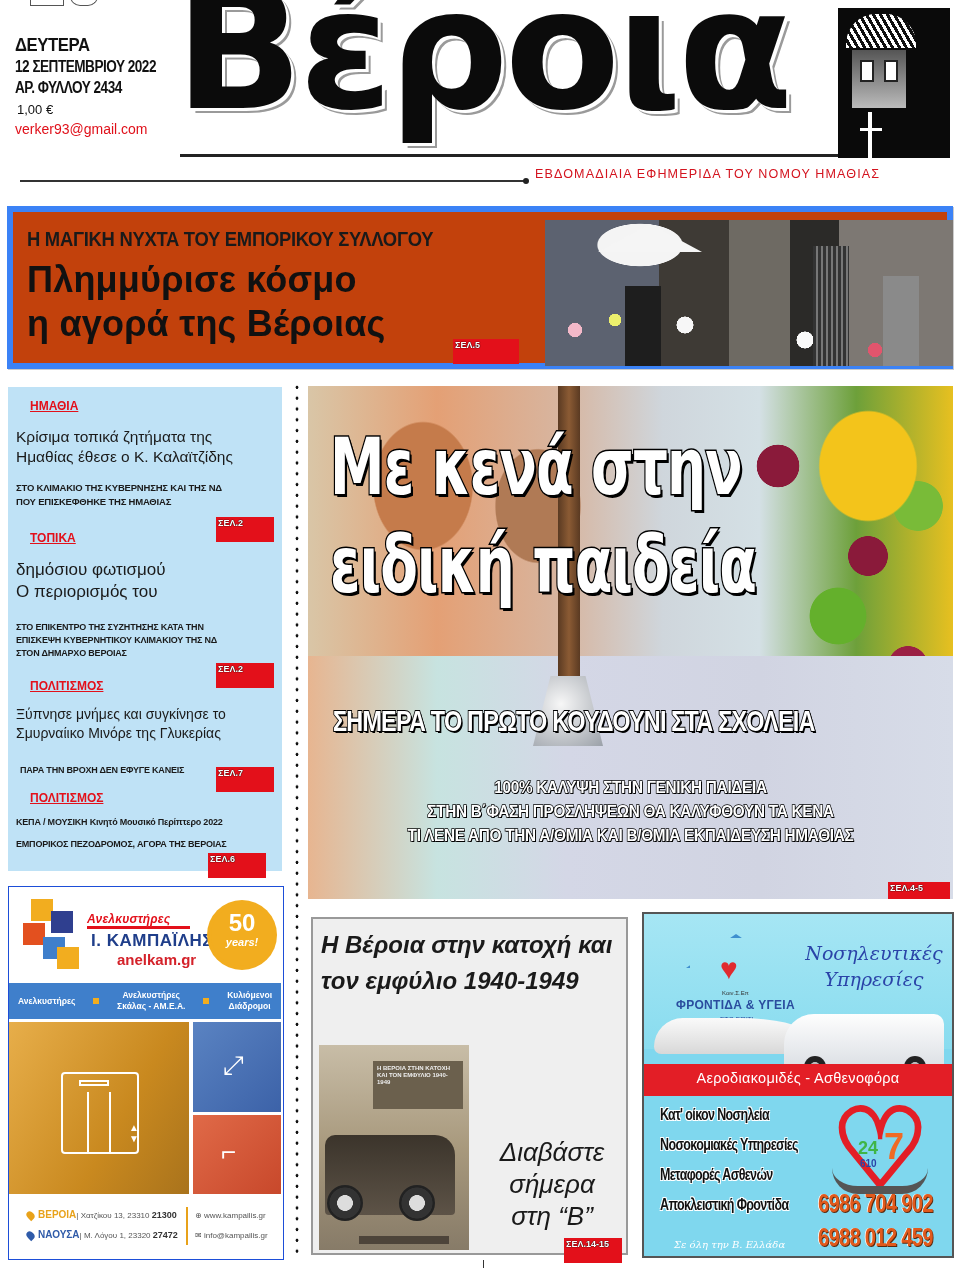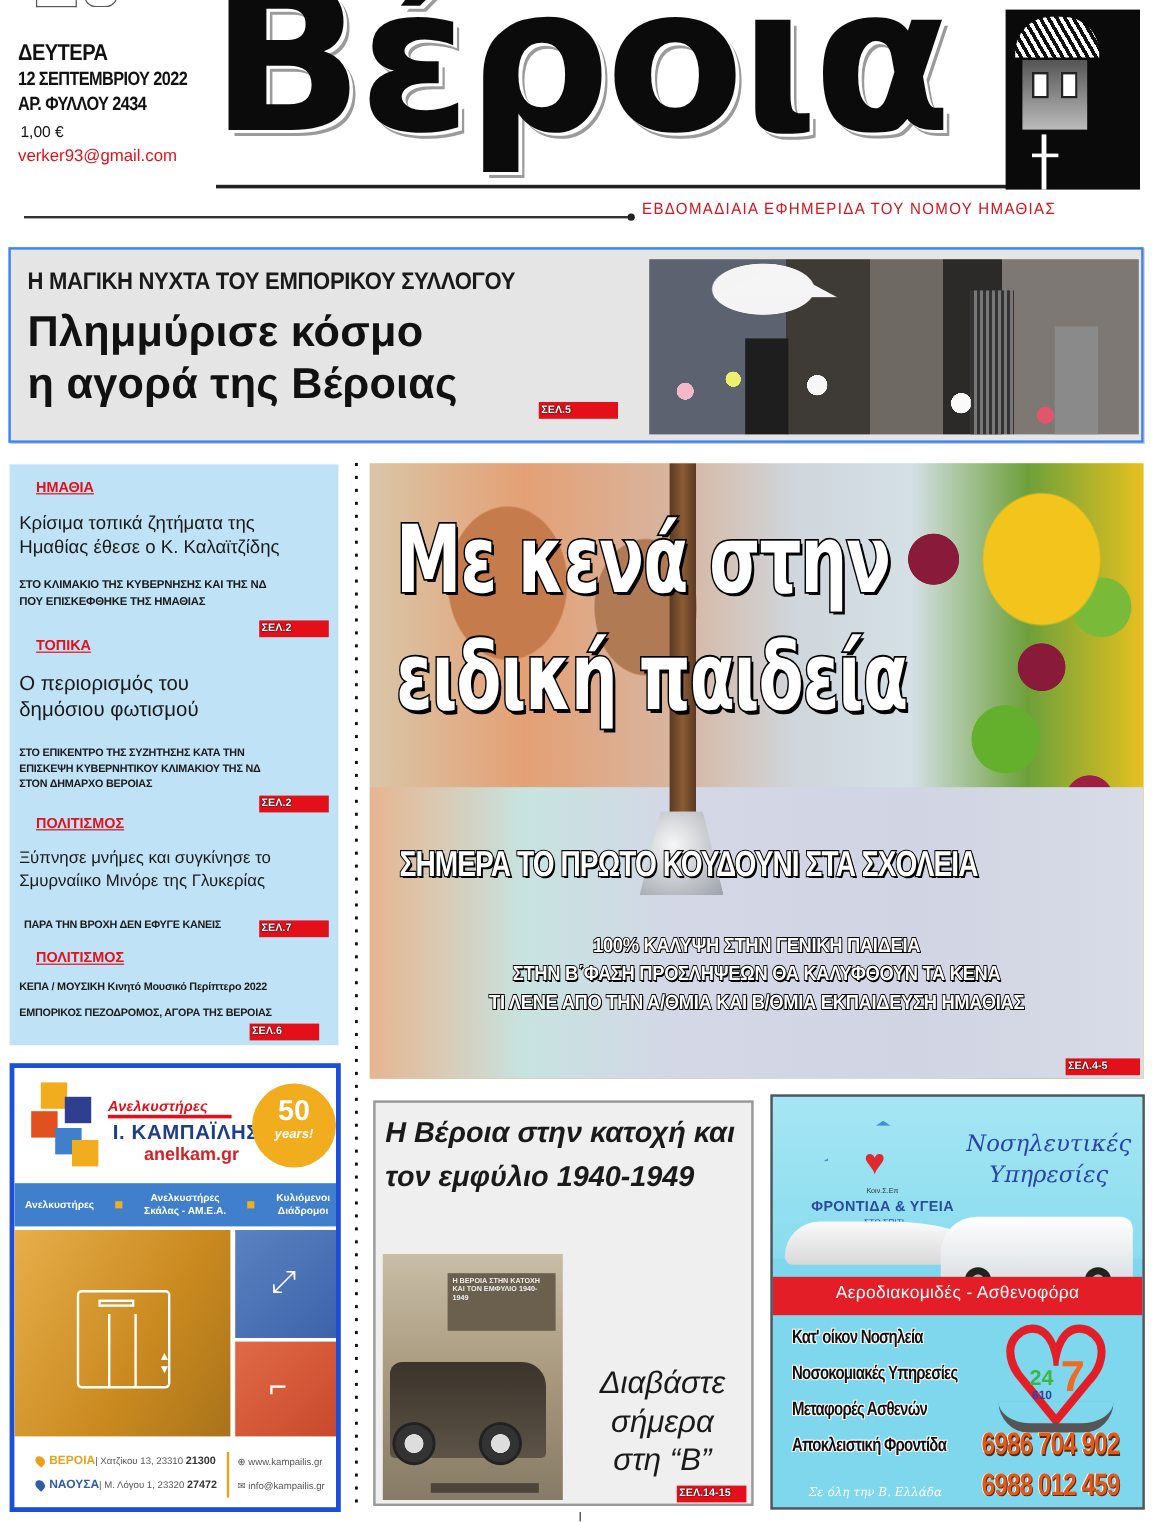--- a/index.html
+++ b/index.html
@@ -23,24 +23,24 @@
   .logo-underline { position: absolute; left: 5px; top: 150px; width: 660px; height: 3px; background: #222; }
   .house { position: absolute; left: 838px; top: 8px; width: 112px; height: 150px; background: #0a0a0a; }
   .house .roof { position: absolute; left: 8px; top: 6px; width: 70px; height: 34px; background: repeating-linear-gradient(60deg, #fff 0 3px, #111 3px 6px); border-radius: 30px 30px 0 0; }
   .house .body { position: absolute; left: 14px; top: 42px; width: 54px; height: 58px; background: linear-gradient(#555, #bbb); }
   .house .win { position: absolute; top: 52px; width: 14px; height: 22px; background: #fff; border: 2px solid #222; }
   .house .door { position: absolute; left: 30px; top: 104px; width: 4px; height: 46px; background: #fff; }
   .house .bar { position: absolute; left: 22px; top: 120px; width: 22px; height: 3px; background: #fff; }
   .tagline { position: absolute; left: 535px; top: 166px; font-size: 13.5px; color: #d4141f; letter-spacing: 1.2px; white-space: nowrap; transform: scaleX(0.93); transform-origin: left; }
 
   
-  .sel { display: inline-block; height: 14px; background: #e3101a; color: #fff; font-size: 9px; font-weight: bold; line-height: 13px; padding-left: 2px; text-shadow: 0 0 1px #000, 0 0 1px #000; }
-
-  
-  .banner { position: absolute; left: 7px; top: 206px; width: 946px; height: 163px; background: #e5e5e5; border: 2px solid #3b82f6; box-shadow: 1px 1px 0 #ccc; }
+  .sel { display: inline-block; height: 25px; background: #e3101a; color: #fff; font-size: 9px; font-weight: bold; line-height: 13px; padding-left: 2px; text-shadow: 0 0 1px #000, 0 0 1px #000; }
+
+  
+  .banner { position: absolute; left: 7px; top: 206px; width: 946px; height: 163px; background: #c2410c; border: 6px solid #3b82f6; box-shadow: 1px 1px 0 #ccc; }
   .banner .kicker { position: absolute; left: 14px; top: 16px; font-size: 20px; font-weight: bold; color: #1a1a1a; letter-spacing: -0.3px; transform: scaleX(0.92); transform-origin: left; white-space: nowrap; }
   .banner .headline { position: absolute; left: 14px; top: 46px; font-size: 36px; font-weight: bold; line-height: 44px; color: #111; letter-spacing: 0.2px; }
   .banner .sel { position: absolute; left: 440px; top: 127px; width: 66px; }
   .banner .photo { position: absolute; left: 532px; top: 8px; width: 408px; height: 146px; overflow: hidden;
     background:
       radial-gradient(ellipse 60px 30px at 95px 25px, #f4f4f4 70%, transparent 72%),
       radial-gradient(circle 10px at 30px 110px, #f3b9c9 70%, transparent 72%),
       radial-gradient(circle 12px at 140px 105px, #f7f7f7 70%, transparent 72%),
       radial-gradient(circle 12px at 260px 120px, #fafafa 70%, transparent 72%),
       radial-gradient(circle 9px at 70px 100px, #ecf06d 70%, transparent 72%),
@@ -82,21 +82,21 @@
   .lead .big.l1 { top: 42px; }
   .lead .big.l2 { top: 140px; }
   .lead .deck { position: absolute; left: 25px; top: 318px; font-weight: bold; color: #fff; font-size: 30px; letter-spacing: -1px; transform: scaleX(0.78); transform-origin: left; white-space: nowrap;
     -webkit-text-stroke: 2px #000; paint-order: stroke fill; text-shadow: 2px 2px 0 #000; }
   .lead .bullets { position: absolute; left: 0; top: 390px; width: 645px; text-align: center; }
   .lead .bullets div { font-weight: bold; color: #fff; font-size: 17px; line-height: 24px; letter-spacing: -0.3px; white-space: nowrap;
     -webkit-text-stroke: 1.5px #000; paint-order: stroke fill; text-shadow: 1px 1px 0 #000; transform: scaleX(0.9); }
   .lead .sel { position: absolute; left: 580px; top: 496px; width: 62px; }
 
   
-  .ad1 { position: absolute; left: 8px; top: 886px; width: 276px; height: 374px; background: #fff; border: 4px solid #1d4ed8; overflow: hidden; }
+  .ad1 { position: absolute; left: 8px; top: 886px; width: 276px; height: 374px; background: #fff; border: 1px solid #1d4ed8; overflow: hidden; }
   .ad1 .brand { position: absolute; left: 0; top: 0; width: 272px; height: 96px; }
   .ad1 .cubes { position: absolute; left: 14px; top: 12px; width: 60px; height: 70px; }
   .ad1 .cube { position: absolute; width: 22px; height: 22px; }
   .ad1 .elev-word { position: absolute; left: 78px; top: 25px; font-size: 12px; font-style: italic; font-weight: bold; color: #e3101a; text-shadow: 0 0 1px #fff; border-bottom: 3px solid #e3101a; padding-right: 20px; letter-spacing: 0.2px; }
   .ad1 .name { position: absolute; left: 82px; top: 44px; font-size: 17px; font-weight: bold; color: #1f3e8a; letter-spacing: 0.5px; }
   .ad1 .domain { position: absolute; left: 108px; top: 64px; font-size: 15px; font-weight: bold; color: #d4222a; }
   .ad1 .badge { position: absolute; left: 202px; top: 17px; width: 62px; height: 62px; border-radius: 50%; background: #f2ad1f; box-shadow: 0 0 0 4px #f2ad1f; color: #fff; text-align: center; }
   .ad1 .badge .n { font-size: 24px; font-weight: bold; line-height: 26px; margin-top: 6px; }
   .ad1 .badge .y { font-size: 11px; font-style: italic; font-weight: bold; }
   .ad1 .services { position: absolute; left: 0; top: 96px; width: 272px; height: 36px; background: #3f7fcb; display: flex; align-items: center; justify-content: space-around; color: #fff; font-size: 8.5px; font-weight: bold; text-align: center; line-height: 11px; }
@@ -213,22 +213,22 @@
     <div class="sub" style="margin:14px 0 0 8px;">
       <div>ΣΤΟ ΚΛΙΜΑΚΙΟ ΤΗΣ ΚΥΒΕΡΝΗΣΗΣ ΚΑΙ ΤΗΣ ΝΔ</div>
       <div>ΠΟΥ ΕΠΙΣΚΕΦΘΗΚΕ ΤΗΣ ΗΜΑΘΙΑΣ</div>
     </div>
     <span class="sel" style="left:208px;top:118px;">ΣΕΛ.2</span>
   </div>
 
   <div class="item" style="top:144px;">
     <div class="cat" style="margin-left:22px;">ΤΟΠΙΚΑ</div>
     <div class="title" style="margin:14px 0 0 8px;font-size:17px;line-height:22px;">
+      <div>δημόσιου φωτισμού</div>
       <div>Ο περιορισμός του</div>
-      <div>δημόσιου φωτισμού</div>
     </div>
     <div class="sub" style="margin:18px 0 0 8px;font-size:9px;line-height:13px;">
       <div>ΣΤΟ ΕΠΙΚΕΝΤΡΟ ΤΗΣ ΣΥΖΗΤΗΣΗΣ ΚΑΤΑ ΤΗΝ</div>
       <div>ΕΠΙΣΚΕΨΗ ΚΥΒΕΡΝΗΤΙΚΟΥ ΚΛΙΜΑΚΙΟΥ ΤΗΣ ΝΔ</div>
       <div>ΣΤΟΝ ΔΗΜΑΡΧΟ ΒΕΡΟΙΑΣ</div>
     </div>
     <span class="sel" style="left:208px;top:132px;">ΣΕΛ.2</span>
   </div>
 
   <div class="item" style="top:292px;">

